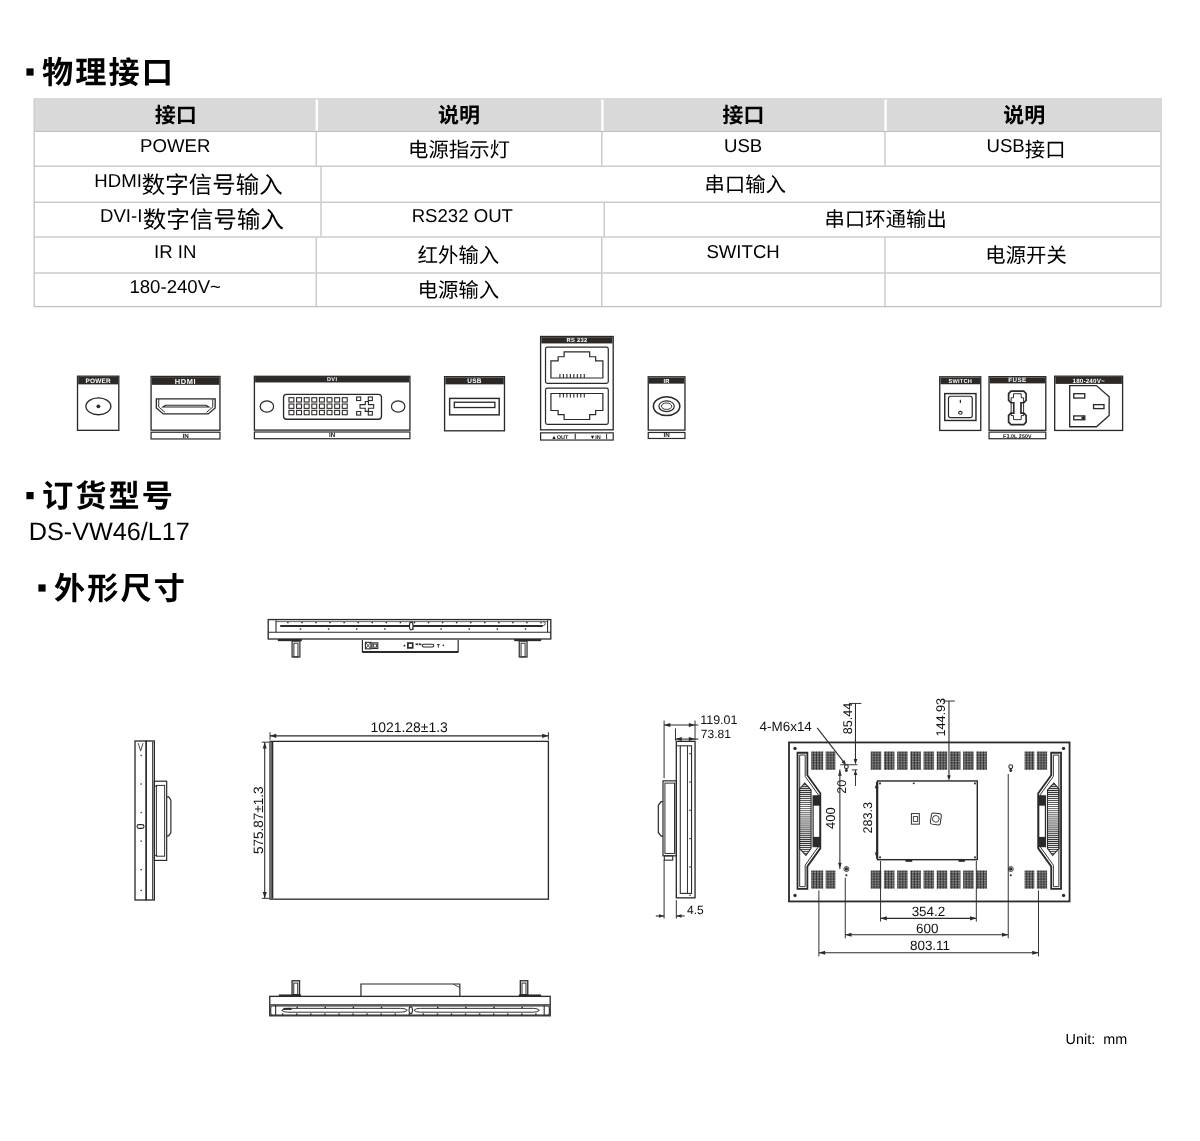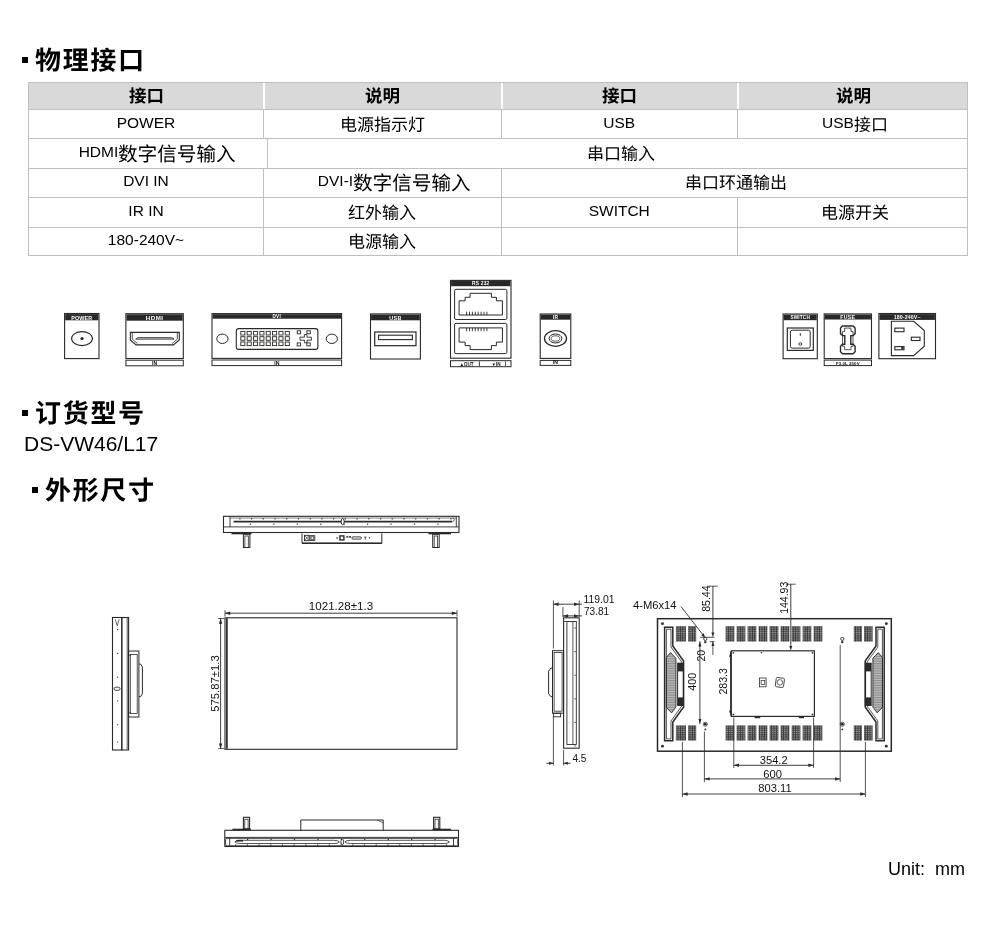--- a/index.html
+++ b/index.html
@@ -29,21 +29,21 @@
       <path transform="translate(0,22.49)" fill="#000" d="M2.39 -19.86C3.82 -18.54 5.69 -16.69 6.55 -15.52L8.76 -17.73C7.85 -18.9 5.88 -20.64 4.5 -21.84ZM4.94 1.92C5.49 1.3 6.5 0.57 12.32 -3.41C12.01 -4.06 11.6 -5.38 11.44 -6.29L7.96 -4.03V-14.07H1.14V-11.08H4.94V-3.2C4.94 -2 4.06 -1.12 3.48 -0.73C3.98 -0.13 4.71 1.2 4.94 1.92ZM10.69 -20.12V-16.98H17.6V-1.74C17.6 -1.27 17.39 -1.12 16.87 -1.09C16.33 -1.07 14.4 -1.04 12.77 -1.17C13.26 -0.29 13.86 1.27 14.01 2.21C16.46 2.21 18.17 2.13 19.37 1.59C20.54 1.04 20.9 0.1 20.9 -1.69V-16.98H25.17V-20.12Z M39.01 -7.38V-5.33C39.01 -3.72 38.18 -1.59 29.05 -0.18C29.78 0.49 30.72 1.66 31.11 2.34C40.75 0.47 42.34 -2.63 42.34 -5.23V-7.38ZM41.58 -1.27C44.63 -0.39 48.76 1.22 50.79 2.34L52.5 -0.13C50.32 -1.25 46.13 -2.7 43.2 -3.48ZM32.02 -11V-2.68H35.21V-8.11H46.42V-3.02H49.77V-11ZM40.75 -22V-18.25C39.56 -17.97 38.33 -17.73 37.14 -17.5C37.5 -16.9 37.89 -15.89 38.05 -15.21L40.75 -15.73C40.75 -13.03 41.61 -12.19 44.86 -12.19C45.56 -12.19 48.32 -12.19 49.02 -12.19C51.54 -12.19 52.4 -13.05 52.74 -16.17C51.91 -16.33 50.66 -16.8 50.01 -17.21C49.88 -15.18 49.7 -14.82 48.73 -14.82C48.06 -14.82 45.8 -14.82 45.25 -14.82C44.08 -14.82 43.87 -14.95 43.87 -15.78V-16.46C46.91 -17.21 49.83 -18.15 52.14 -19.27L50.22 -21.53C48.55 -20.64 46.32 -19.81 43.87 -19.08V-22ZM35.6 -22.31C34.02 -20.18 31.24 -18.15 28.53 -16.9C29.18 -16.38 30.27 -15.26 30.74 -14.69C31.55 -15.13 32.38 -15.68 33.21 -16.28V-11.78H36.36V-18.9C37.14 -19.66 37.84 -20.44 38.44 -21.24Z M71.29 -20.59V-11.75H74.15V-20.59ZM76.04 -21.79V-10.69C76.04 -10.35 75.94 -10.27 75.55 -10.27C75.19 -10.22 73.91 -10.22 72.72 -10.27C73.11 -9.52 73.52 -8.32 73.65 -7.54C75.47 -7.54 76.82 -7.59 77.79 -8.01C78.75 -8.48 79.01 -9.2 79.01 -10.63V-21.79ZM64.86 -18.43V-15.7H62.65V-18.43ZM59.25 -6.32V-3.48H66.79V-1.4H56.6V1.48H80.13V-1.4H69.99V-3.48H77.53V-6.32H69.99V-8.37H67.78V-12.95H70.19V-15.7H67.78V-18.43H69.62V-21.16H57.74V-18.43H59.79V-15.7H56.86V-12.95H59.48C59.09 -11.65 58.21 -10.4 56.31 -9.41C56.86 -8.97 57.92 -7.83 58.34 -7.23C60.94 -8.66 62.03 -10.79 62.45 -12.95H64.86V-7.93H66.79V-6.32Z M90.69 -18.46H101.3V-16.04H90.69ZM87.57 -21.19V-13.34H104.63V-21.19ZM84.48 -11.7V-8.89H89.37C88.85 -7.18 88.22 -5.38 87.68 -4.11H101.01C100.68 -2.24 100.29 -1.2 99.79 -0.83C99.45 -0.62 99.12 -0.6 98.54 -0.6C97.74 -0.6 95.81 -0.62 94.07 -0.78C94.64 0.05 95.11 1.3 95.16 2.18C96.96 2.29 98.67 2.26 99.66 2.21C100.88 2.13 101.74 1.95 102.52 1.22C103.46 0.34 104.08 -1.61 104.6 -5.64C104.68 -6.06 104.76 -6.94 104.76 -6.94H92.25L92.88 -8.89H107.62V-11.7Z"></path>
     </svg>
   </div>
 <div class="abs" style="left:24px;top:431.5px;font-size:21px;color:#000;">DS-VW46/L17</div>
 <div class="ttl" style="left:32px;top:477px;height:26px;">
     <span class="blt"></span>
     <svg width="110.8" height="26.0" viewBox="0 0 110.8 26.0" style="overflow:visible;">
       <path transform="translate(0,22.49)" fill="#000" d="M5.2 -22.1C4.39 -17.63 2.83 -13.29 0.57 -10.69C1.3 -10.22 2.65 -9.23 3.2 -8.71C4.52 -10.43 5.67 -12.74 6.6 -15.34H10.53C10.17 -13.13 9.65 -11.21 8.94 -9.49C8.01 -10.22 6.92 -11.02 6.08 -11.62L4.21 -9.49C5.23 -8.68 6.58 -7.62 7.57 -6.71C5.88 -3.9 3.54 -1.9 0.65 -0.57C1.43 -0.03 2.73 1.27 3.25 2.05C9.15 -0.91 13.03 -7.23 14.27 -17.76L12.04 -18.41L11.44 -18.3H7.57C7.85 -19.37 8.11 -20.46 8.35 -21.55ZM15.31 -22.07V2.34H18.59V-11.08C20.18 -9.39 21.92 -7.49 22.8 -6.19L25.45 -8.29C24.21 -9.93 21.55 -12.48 19.76 -14.25L18.59 -13.39V-22.07Z M49.07 -21.71C47.62 -19.6 44.76 -17.5 42.36 -16.3C43.14 -15.7 44.05 -14.77 44.57 -14.09C47.25 -15.65 50.09 -17.94 52.04 -20.51ZM49.62 -14.56C48.08 -12.32 45.17 -10.09 42.73 -8.76C43.51 -8.16 44.39 -7.25 44.91 -6.58C47.59 -8.24 50.48 -10.71 52.48 -13.36ZM50.06 -7.62C48.29 -4.42 44.86 -1.77 41.38 -0.26C42.16 0.42 43.07 1.48 43.56 2.26C47.38 0.31 50.81 -2.68 53.02 -6.47ZM37.45 -17.68V-12.06H34.46V-17.68ZM28.53 -12.06V-9.18H31.52C31.39 -5.72 30.74 -2.29 28.22 0.39C28.92 0.86 30.01 1.9 30.51 2.52C33.6 -0.68 34.3 -4.91 34.43 -9.18H37.45V2.31H40.49V-9.18H43.01V-12.06H40.49V-17.68H42.68V-20.57H29V-17.68H31.55V-12.06Z M59.59 -21.22V-13.44C59.59 -9.28 59.33 -3.59 55.95 0.23C56.67 0.62 58.08 1.79 58.6 2.44C61.51 -0.86 62.5 -5.88 62.81 -10.14H68.35C70.04 -4.06 72.87 0.16 78.46 2.13C78.93 1.25 79.89 -0.1 80.62 -0.75C75.78 -2.21 72.98 -5.56 71.57 -10.14H78.23V-21.22ZM62.91 -18.17H74.95V-13.18H62.91V-13.44Z M86.79 -10.32C88.56 -8.37 90.51 -5.67 91.24 -3.9L94.12 -5.69C93.29 -7.54 91.24 -10.09 89.47 -11.93ZM98.7 -22.07V-16.87H84.27V-13.75H98.7V-1.79C98.7 -1.2 98.44 -0.99 97.82 -0.99C97.11 -0.99 94.9 -0.96 92.72 -1.07C93.27 -0.16 93.92 1.43 94.12 2.39C96.88 2.42 98.99 2.29 100.29 1.77C101.56 1.25 102.03 0.34 102.03 -1.77V-13.75H107.96V-16.87H102.03V-22.07Z"></path>
     </svg>
   </div>
-<div class="abs" style="left:888px;top:858.5px;font-size:18px;color:#000;">Unit:&nbsp; mm</div>
+<div class="abs" style="left:888px;top:858.5px;font-size:12px;color:#000;">Unit:&nbsp; mm</div>
 <div id="tbl">
 <div class="hrow">
       <div class="hcell c1">
         <svg width="35.0" height="17.5" viewBox="0 0 35.0 17.5" style="overflow:visible;">
           <path transform="translate(0,15.14)" fill="#000" d="M2.43 -14.86V-11.55H0.65V-9.63H2.43V-6.49C1.66 -6.28 0.95 -6.11 0.37 -5.99L0.82 -3.97L2.43 -4.43V-0.77C2.43 -0.54 2.36 -0.47 2.15 -0.47C1.94 -0.46 1.35 -0.46 0.74 -0.49C0.98 0.07 1.23 0.95 1.28 1.45C2.36 1.47 3.13 1.38 3.66 1.07C4.18 0.74 4.36 0.21 4.36 -0.75V-4.99L5.9 -5.46L5.64 -7.35L4.36 -7V-9.63H5.79V-11.55H4.36V-14.86ZM9.59 -11.53H13.04C12.78 -10.83 12.34 -9.92 11.94 -9.28H9.57L10.55 -9.68C10.4 -10.19 9.99 -10.94 9.59 -11.53ZM9.84 -14.44C10.03 -14.11 10.22 -13.69 10.4 -13.3H6.69V-11.53H9.07L7.88 -11.1C8.21 -10.54 8.56 -9.82 8.75 -9.28H6.18V-7.49H9.85C9.66 -7 9.4 -6.48 9.12 -5.95H5.92V-4.18H8.1C7.65 -3.47 7.19 -2.78 6.76 -2.24C7.77 -1.93 8.87 -1.52 9.98 -1.07C8.87 -0.61 7.44 -0.35 5.62 -0.21C5.93 0.21 6.27 0.96 6.42 1.54C8.91 1.19 10.76 0.7 12.13 -0.12C13.39 0.47 14.53 1.09 15.3 1.61L16.57 0.02C15.84 -0.46 14.82 -0.98 13.7 -1.47C14.3 -2.21 14.74 -3.08 15.05 -4.18H16.99V-5.95H11.25C11.46 -6.37 11.67 -6.81 11.85 -7.21L10.43 -7.49H16.77V-9.28H13.93C14.26 -9.82 14.63 -10.47 15 -11.1L13.51 -11.53H16.42V-13.3H12.57C12.36 -13.77 12.08 -14.28 11.81 -14.7ZM12.95 -4.18C12.67 -3.41 12.3 -2.78 11.81 -2.28C11.08 -2.56 10.33 -2.84 9.59 -3.08L10.27 -4.18Z M19.36 -13.16V1.23H21.54V-0.21H30.89V1.19H33.18V-13.16ZM21.54 -2.36V-11.03H30.89V-2.36Z"></path>
         </svg>
       </div>
       <div class="hcell c2">
         <svg width="35.0" height="17.5" viewBox="0 0 35.0 17.5" style="overflow:visible;">
           <path transform="translate(0,15.14)" fill="#000" d="M1.47 -13.35C2.42 -12.44 3.66 -11.15 4.22 -10.34L5.71 -11.78C5.13 -12.58 3.82 -13.77 2.87 -14.61ZM8.59 -9.54H13.53V-7.23H8.59ZM2.78 1.31C3.12 0.86 3.76 0.32 7.35 -2.47C7.12 -2.91 6.77 -3.8 6.63 -4.43L4.94 -3.15V-9.47H0.65V-7.42H2.8V-2.47C2.8 -1.66 2.08 -0.93 1.61 -0.65C2.01 -0.19 2.59 0.77 2.78 1.31ZM6.56 -11.38V-5.39H8.47C8.29 -2.96 7.84 -1.14 5.08 -0.05C5.53 0.32 6.07 1.07 6.3 1.56C9.64 0.14 10.34 -2.22 10.57 -5.39H11.76V-1.16C11.76 0.72 12.11 1.37 13.74 1.37C14.04 1.37 14.68 1.37 15 1.37C16.28 1.37 16.78 0.67 16.98 -1.8C16.43 -1.94 15.56 -2.29 15.16 -2.63C15.12 -0.84 15.03 -0.6 14.77 -0.6C14.65 -0.6 14.21 -0.6 14.12 -0.6C13.86 -0.6 13.83 -0.65 13.83 -1.19V-5.39H15.65V-11.38H13.98C14.44 -12.2 14.91 -13.21 15.37 -14.18L13.13 -14.82C12.83 -13.76 12.25 -12.37 11.76 -11.38H9.4L10.59 -11.88C10.33 -12.72 9.61 -13.93 8.93 -14.82L7.14 -14.09C7.7 -13.27 8.29 -12.18 8.56 -11.38Z M22.91 -7.67V-5.08H20.65V-7.67ZM22.91 -9.54H20.65V-12.01H22.91ZM18.71 -13.91V-1.65H20.65V-3.17H24.85V-13.91ZM31.9 -12.22V-9.99H28.12V-12.22ZM26.06 -14.16V-7.82C26.06 -5.15 25.8 -1.87 22.82 0.3C23.27 0.56 24.1 1.3 24.41 1.7C26.39 0.25 27.34 -1.86 27.77 -3.96H31.9V-0.86C31.9 -0.56 31.78 -0.46 31.47 -0.46C31.17 -0.44 30.1 -0.42 29.16 -0.47C29.47 0.05 29.8 0.98 29.89 1.56C31.36 1.56 32.38 1.51 33.06 1.17C33.74 0.82 33.98 0.26 33.98 -0.84V-14.16ZM31.9 -8.1V-5.85H28.04C28.11 -6.53 28.12 -7.19 28.12 -7.81V-8.1Z"></path>
@@ -87,28 +87,28 @@
         </svg>
       </div>
       <div class="bcell c4">
         <span style="margin-left:7px"></span>
         <svg width="68.0" height="17.0" viewBox="0 0 68.0 17.0" style="overflow:visible;">
           <path transform="translate(0,14.71)" fill="#000" d="M7.77 -5.08V-2.6H3.09V-5.08ZM2.45 -12.31V-7.68H7.77V-6.27H1.79V-0.73H3.09V-1.46H7.77V1.34H9.13V-1.46H13.94V-0.77H15.3V-6.27H9.13V-7.68H14.54V-12.31H9.13V-14.28H7.77V-12.31ZM9.13 -5.08H13.94V-2.6H9.13ZM3.74 -11.17H7.77V-8.82H3.74ZM9.13 -11.17H13.18V-8.82H9.13Z M19.16 -12.5V0.94H20.48V-0.51H30.53V0.87H31.89V-12.5ZM20.48 -1.82V-11.22H30.53V-1.82Z M46.48 -7.6V-1.45H47.48V-7.6ZM48.64 -8.23V-0.09C48.64 0.1 48.57 0.15 48.38 0.17C48.16 0.17 47.48 0.17 46.7 0.15C46.87 0.46 47.01 0.92 47.04 1.21C48.04 1.21 48.72 1.19 49.13 1.02C49.55 0.83 49.67 0.53 49.67 -0.09V-8.23ZM35.21 -5.61C35.34 -5.75 35.84 -5.85 36.38 -5.85H37.72V-3.5C36.58 -3.23 35.53 -2.99 34.71 -2.84L35 -1.63L37.72 -2.33V1.34H38.84V-2.62L40.26 -2.99L40.15 -4.06L38.84 -3.76V-5.85H40.2V-7.02H38.84V-9.61H37.72V-7.02H36.24C36.69 -8.21 37.11 -9.62 37.45 -11.08H40.24V-12.24H37.69C37.83 -12.85 37.93 -13.46 38.01 -14.06L36.82 -14.26C36.75 -13.6 36.67 -12.9 36.55 -12.24H34.8V-11.08H36.33C36.02 -9.67 35.7 -8.52 35.55 -8.08C35.31 -7.31 35.1 -6.77 34.82 -6.68C34.95 -6.39 35.14 -5.85 35.21 -5.61ZM45.2 -14.33C44.08 -12.55 41.97 -10.86 39.92 -9.91C40.22 -9.66 40.56 -9.27 40.75 -8.96C41.21 -9.2 41.67 -9.47 42.11 -9.76V-9.04H48.4V-9.88C48.82 -9.62 49.28 -9.37 49.74 -9.13C49.9 -9.47 50.25 -9.88 50.56 -10.13C48.77 -10.9 47.16 -11.87 45.87 -13.31L46.24 -13.87ZM42.6 -10.1C43.55 -10.79 44.45 -11.61 45.2 -12.48C46.07 -11.53 47.01 -10.76 48.04 -10.1ZM44.44 -6.9V-5.56H42.11V-6.9ZM41.05 -7.92V1.29H42.11V-2.21H44.44V0.02C44.44 0.17 44.4 0.2 44.27 0.22C44.1 0.22 43.66 0.22 43.13 0.2C43.28 0.51 43.42 0.97 43.45 1.26C44.18 1.26 44.71 1.26 45.07 1.07C45.42 0.88 45.51 0.56 45.51 0.02V-7.92ZM42.11 -4.57H44.44V-3.18H42.11Z M56.02 -12.84C57.14 -12.05 58 -11.1 58.75 -10.05C57.65 -5.2 55.52 -1.75 51.7 0.22C52.04 0.46 52.63 0.99 52.87 1.24C56.32 -0.77 58.5 -3.89 59.79 -8.35C61.66 -4.91 62.87 -0.99 66.76 1.19C66.83 0.78 67.17 0.1 67.39 -0.26C61.73 -3.64 62.24 -10.03 56.8 -13.92Z"></path>
         </svg>
       </div>
     </div>
 <div class="brow">
-      <div class="bcell c1">
-        <span class="lat">DVI IN</span>
-      </div>
       <div class="bcell c2">
         <span class="lat" style="margin-left:24px">DVI-I</span>
         <svg width="117.6" height="19.6" viewBox="0 0 117.6 19.6" style="overflow:visible;">
           <path transform="translate(0,16.95)" fill="#000" d="M8.68 -16.09C8.33 -15.33 7.7 -14.17 7.21 -13.48L8.17 -13.01C8.68 -13.66 9.35 -14.64 9.92 -15.54ZM1.72 -15.54C2.23 -14.72 2.76 -13.64 2.94 -12.96L4.06 -13.45C3.88 -14.15 3.35 -15.21 2.8 -15.97ZM8.04 -5.1C7.59 -4.08 6.96 -3.21 6.21 -2.47C5.47 -2.84 4.7 -3.21 3.98 -3.53C4.25 -4 4.57 -4.53 4.84 -5.1ZM2.16 -3C3.12 -2.63 4.19 -2.14 5.17 -1.63C3.92 -0.73 2.41 -0.1 0.8 0.27C1.06 0.55 1.37 1.06 1.51 1.41C3.31 0.92 4.98 0.16 6.39 -0.98C7.04 -0.59 7.62 -0.22 8.08 0.12L9.02 -0.84C8.57 -1.16 8 -1.51 7.35 -1.86C8.39 -2.98 9.21 -4.35 9.7 -6.06L8.9 -6.39L8.66 -6.33H5.45L5.88 -7.35L4.57 -7.59C4.43 -7.19 4.23 -6.76 4.04 -6.33H1.37V-5.1H3.43C3.02 -4.31 2.57 -3.59 2.16 -3ZM5.04 -16.48V-12.82H0.98V-11.6H4.59C3.65 -10.33 2.14 -9.11 0.76 -8.53C1.06 -8.25 1.39 -7.74 1.57 -7.41C2.76 -8.06 4.06 -9.15 5.04 -10.31V-7.92H6.41V-10.58C7.35 -9.9 8.55 -8.98 9.04 -8.53L9.86 -9.58C9.39 -9.92 7.66 -11.02 6.7 -11.6H10.41V-12.82H6.41V-16.48ZM12.33 -16.31C11.84 -12.86 10.96 -9.56 9.43 -7.51C9.74 -7.31 10.31 -6.84 10.54 -6.61C11.05 -7.33 11.49 -8.19 11.88 -9.15C12.31 -7.23 12.88 -5.45 13.6 -3.9C12.5 -2.04 10.98 -0.61 8.84 0.43C9.11 0.73 9.53 1.31 9.66 1.63C11.66 0.55 13.17 -0.8 14.33 -2.53C15.31 -0.86 16.52 0.47 18.05 1.39C18.29 1.02 18.72 0.51 19.05 0.24C17.4 -0.65 16.11 -2.08 15.11 -3.88C16.15 -5.9 16.82 -8.35 17.25 -11.29H18.58V-12.66H12.99C13.27 -13.76 13.5 -14.92 13.68 -16.09ZM15.86 -11.29C15.54 -9.04 15.07 -7.08 14.37 -5.41C13.62 -7.17 13.07 -9.17 12.7 -11.29Z M28.62 -7.11V-5.88H20.95V-4.47H28.62V-0.27C28.62 0 28.52 0.1 28.17 0.12C27.81 0.12 26.54 0.12 25.23 0.08C25.48 0.47 25.75 1.14 25.85 1.55C27.52 1.55 28.56 1.53 29.24 1.31C29.95 1.06 30.16 0.63 30.16 -0.24V-4.47H37.83V-5.88H30.16V-6.61C31.89 -7.53 33.65 -8.86 34.87 -10.11L33.87 -10.88L33.54 -10.8H24.17V-9.41H32.05C31.05 -8.55 29.77 -7.68 28.62 -7.11ZM27.91 -16.15C28.28 -15.64 28.66 -14.99 28.91 -14.43H21.17V-10.37H22.62V-13.01H36.12V-10.37H37.63V-14.43H30.63C30.36 -15.07 29.85 -15.95 29.34 -16.6Z M46.69 -10.41V-9.19H56.23V-10.41ZM46.69 -7.62V-6.43H56.23V-7.62ZM45.28 -13.23V-11.98H57.76V-13.23ZM49.8 -15.97C50.33 -15.15 50.92 -14.03 51.2 -13.33L52.51 -13.92C52.23 -14.6 51.65 -15.66 51.08 -16.46ZM46.43 -4.76V1.57H47.71V0.78H55.1V1.51H56.43V-4.76ZM47.71 -0.43V-3.55H55.1V-0.43ZM44.22 -16.39C43.22 -13.43 41.59 -10.49 39.83 -8.57C40.08 -8.23 40.51 -7.51 40.65 -7.19C41.3 -7.92 41.92 -8.78 42.51 -9.7V1.63H43.86V-12.07C44.51 -13.33 45.08 -14.66 45.53 -15.99Z M63.9 -14.35H73.23V-11.68H63.9ZM62.43 -15.66V-10.39H74.77V-15.66ZM60.03 -8.62V-7.27H64.07C63.68 -6.06 63.19 -4.7 62.78 -3.74H73.05C72.68 -1.47 72.28 -0.37 71.79 0.02C71.56 0.18 71.32 0.2 70.85 0.2C70.31 0.2 68.87 0.18 67.5 0.04C67.78 0.45 67.97 1.02 68.01 1.45C69.36 1.53 70.66 1.55 71.32 1.51C72.09 1.49 72.56 1.37 73.03 0.98C73.75 0.35 74.24 -1.12 74.72 -4.41C74.75 -4.63 74.79 -5.08 74.79 -5.08H64.97L65.7 -7.27H77.09V-8.62Z M92.79 -8.76V-1.67H93.94V-8.76ZM95.28 -9.49V-0.1C95.28 0.12 95.2 0.18 94.98 0.2C94.73 0.2 93.94 0.2 93.04 0.18C93.24 0.53 93.39 1.06 93.43 1.39C94.59 1.39 95.37 1.37 95.84 1.18C96.33 0.96 96.47 0.61 96.47 -0.1V-9.49ZM79.79 -6.47C79.95 -6.62 80.52 -6.74 81.14 -6.74H82.69V-4.04C81.38 -3.72 80.16 -3.45 79.22 -3.27L79.56 -1.88L82.69 -2.69V1.55H83.99V-3.02L85.61 -3.45L85.5 -4.68L83.99 -4.33V-6.74H85.55V-8.09H83.99V-11.07H82.69V-8.09H80.99C81.5 -9.47 81.99 -11.09 82.38 -12.78H85.59V-14.11H82.65C82.81 -14.82 82.93 -15.52 83.03 -16.21L81.65 -16.44C81.58 -15.68 81.48 -14.88 81.34 -14.11H79.32V-12.78H81.09C80.73 -11.15 80.36 -9.82 80.18 -9.31C79.91 -8.43 79.67 -7.8 79.34 -7.7C79.5 -7.37 79.71 -6.74 79.79 -6.47ZM91.32 -16.52C90.02 -14.46 87.59 -12.52 85.22 -11.43C85.57 -11.13 85.97 -10.68 86.18 -10.33C86.71 -10.6 87.24 -10.92 87.75 -11.25V-10.43H95V-11.39C95.49 -11.09 96.02 -10.8 96.55 -10.53C96.73 -10.92 97.14 -11.39 97.49 -11.68C95.43 -12.56 93.57 -13.68 92.08 -15.35L92.51 -15.99ZM88.32 -11.64C89.42 -12.45 90.45 -13.39 91.32 -14.39C92.32 -13.29 93.39 -12.41 94.59 -11.64ZM90.43 -7.96V-6.41H87.75V-7.96ZM86.53 -9.13V1.49H87.75V-2.55H90.43V0.02C90.43 0.2 90.4 0.24 90.24 0.25C90.04 0.25 89.53 0.25 88.93 0.24C89.1 0.59 89.26 1.12 89.3 1.45C90.14 1.45 90.75 1.45 91.16 1.23C91.57 1.02 91.67 0.65 91.67 0.02V-9.13ZM87.75 -5.27H90.43V-3.67H87.75Z M103.78 -14.8C105.08 -13.9 106.08 -12.8 106.94 -11.58C105.66 -6 103.21 -2.02 98.8 0.25C99.2 0.53 99.88 1.14 100.16 1.43C104.13 -0.88 106.64 -4.49 108.13 -9.62C110.29 -5.66 111.68 -1.14 116.17 1.37C116.25 0.9 116.64 0.12 116.89 -0.29C110.37 -4.19 110.96 -11.56 104.68 -16.05Z"></path>
         </svg>
+      </div>
+      <div class="bcell c3">
+        <span class="lat">RS232 OUT</span>
       </div>
       <div class="bcell c4">
         <span style="margin-left:4px"></span>
         <svg width="102.0" height="17.0" viewBox="0 0 102.0 17.0" style="overflow:visible;">
           <path transform="translate(0,14.71)" fill="#000" d="M7.77 -5.08V-2.6H3.09V-5.08ZM2.45 -12.31V-7.68H7.77V-6.27H1.79V-0.73H3.09V-1.46H7.77V1.34H9.13V-1.46H13.94V-0.77H15.3V-6.27H9.13V-7.68H14.54V-12.31H9.13V-14.28H7.77V-12.31ZM9.13 -5.08H13.94V-2.6H9.13ZM3.74 -11.17H7.77V-8.82H3.74ZM9.13 -11.17H13.18V-8.82H9.13Z M19.16 -12.5V0.94H20.48V-0.51H30.53V0.87H31.89V-12.5ZM20.48 -1.82V-11.22H30.53V-1.82Z M45.51 -8.4C46.78 -6.97 48.3 -5.02 48.98 -3.81L50.01 -4.61C49.3 -5.78 47.74 -7.68 46.48 -9.08ZM34.61 -1.73 34.94 -0.53C36.33 -1.04 38.13 -1.67 39.83 -2.3L39.63 -3.45L37.91 -2.84V-7.02H39.42V-8.21H37.91V-11.93H39.78V-13.12H34.7V-11.93H36.72V-8.21H34.95V-7.02H36.72V-2.43ZM40.65 -13.19V-11.95H44.98C43.91 -8.96 42.14 -6.31 40.02 -4.61C40.32 -4.37 40.82 -3.86 41.02 -3.6C42.19 -4.64 43.28 -5.97 44.23 -7.48V1.31H45.49V-9.81C45.81 -10.51 46.12 -11.22 46.38 -11.95H50.05V-13.19Z M52.1 -12.87C53.11 -11.99 54.4 -10.74 54.99 -9.95L55.93 -10.79C55.3 -11.58 53.99 -12.77 52.99 -13.6ZM55.35 -7.91H51.73V-6.7H54.13V-1.87C53.38 -1.56 52.53 -0.8 51.66 0.14L52.46 1.19C53.33 0.03 54.16 -0.95 54.74 -0.95C55.13 -0.95 55.71 -0.37 56.41 0.05C57.6 0.77 59.01 0.97 61.12 0.97C62.95 0.97 65.93 0.88 67.12 0.8C67.13 0.46 67.34 -0.12 67.47 -0.44C65.72 -0.27 63.14 -0.14 61.13 -0.14C59.25 -0.14 57.8 -0.26 56.66 -0.95C56.07 -1.34 55.69 -1.65 55.35 -1.84ZM57.19 -13.65V-12.65H64.38C63.68 -12.12 62.81 -11.59 61.97 -11.19C61.13 -11.56 60.25 -11.92 59.48 -12.19L58.67 -11.46C59.72 -11.07 60.96 -10.52 62 -10.01H57.17V-1.21H58.38V-4.03H61.25V-1.28H62.41V-4.03H65.36V-2.48C65.36 -2.28 65.3 -2.21 65.08 -2.19C64.87 -2.19 64.16 -2.19 63.34 -2.21C63.5 -1.92 63.65 -1.5 63.7 -1.17C64.84 -1.17 65.57 -1.17 66.01 -1.36C66.45 -1.55 66.59 -1.85 66.59 -2.48V-10.01H64.36C64.02 -10.22 63.6 -10.44 63.1 -10.68C64.38 -11.34 65.67 -12.22 66.59 -13.11L65.79 -13.72L65.53 -13.65ZM65.36 -9.03V-7.53H62.41V-9.03ZM58.38 -6.58H61.25V-5.03H58.38ZM58.38 -7.53V-9.03H61.25V-7.53ZM65.36 -6.58V-5.03H62.41V-6.58Z M80.48 -7.6V-1.45H81.48V-7.6ZM82.64 -8.23V-0.09C82.64 0.1 82.57 0.15 82.38 0.17C82.16 0.17 81.48 0.17 80.7 0.15C80.87 0.46 81 0.92 81.04 1.21C82.04 1.21 82.72 1.19 83.13 1.02C83.56 0.83 83.67 0.53 83.67 -0.09V-8.23ZM69.21 -5.61C69.34 -5.75 69.84 -5.85 70.38 -5.85H71.72V-3.5C70.58 -3.23 69.53 -2.99 68.71 -2.84L69 -1.63L71.72 -2.33V1.34H72.84V-2.62L74.26 -2.99L74.15 -4.06L72.84 -3.76V-5.85H74.2V-7.02H72.84V-9.61H71.72V-7.02H70.24C70.69 -8.21 71.11 -9.62 71.45 -11.08H74.24V-12.24H71.69C71.83 -12.85 71.93 -13.46 72.01 -14.06L70.82 -14.26C70.75 -13.6 70.67 -12.9 70.55 -12.24H68.8V-11.08H70.33C70.02 -9.67 69.7 -8.52 69.55 -8.08C69.31 -7.31 69.11 -6.77 68.82 -6.68C68.95 -6.39 69.14 -5.85 69.21 -5.61ZM79.2 -14.33C78.08 -12.55 75.97 -10.86 73.92 -9.91C74.22 -9.66 74.56 -9.27 74.75 -8.96C75.21 -9.2 75.67 -9.47 76.11 -9.76V-9.04H82.4V-9.88C82.82 -9.62 83.28 -9.37 83.74 -9.13C83.89 -9.47 84.25 -9.88 84.56 -10.13C82.77 -10.9 81.16 -11.87 79.87 -13.31L80.24 -13.87ZM76.6 -10.1C77.55 -10.79 78.45 -11.61 79.2 -12.48C80.07 -11.53 81 -10.76 82.04 -10.1ZM78.44 -6.9V-5.56H76.11V-6.9ZM75.06 -7.92V1.29H76.11V-2.21H78.44V0.02C78.44 0.17 78.4 0.2 78.27 0.22C78.1 0.22 77.66 0.22 77.13 0.2C77.28 0.51 77.42 0.97 77.45 1.26C78.18 1.26 78.71 1.26 79.07 1.07C79.42 0.88 79.51 0.56 79.51 0.02V-7.92ZM76.11 -4.57H78.44V-3.18H76.11Z M86.77 -5.8V0.36H98.84V1.33H100.22V-5.8H98.84V-0.92H94.16V-6.87H99.53V-12.75H98.16V-8.11H94.16V-14.26H92.77V-8.11H88.88V-12.73H87.55V-6.87H92.77V-0.92H88.18V-5.8Z"></path>
         </svg>
       </div>
     </div>
 <div class="brow">
       <div class="bcell c1">

